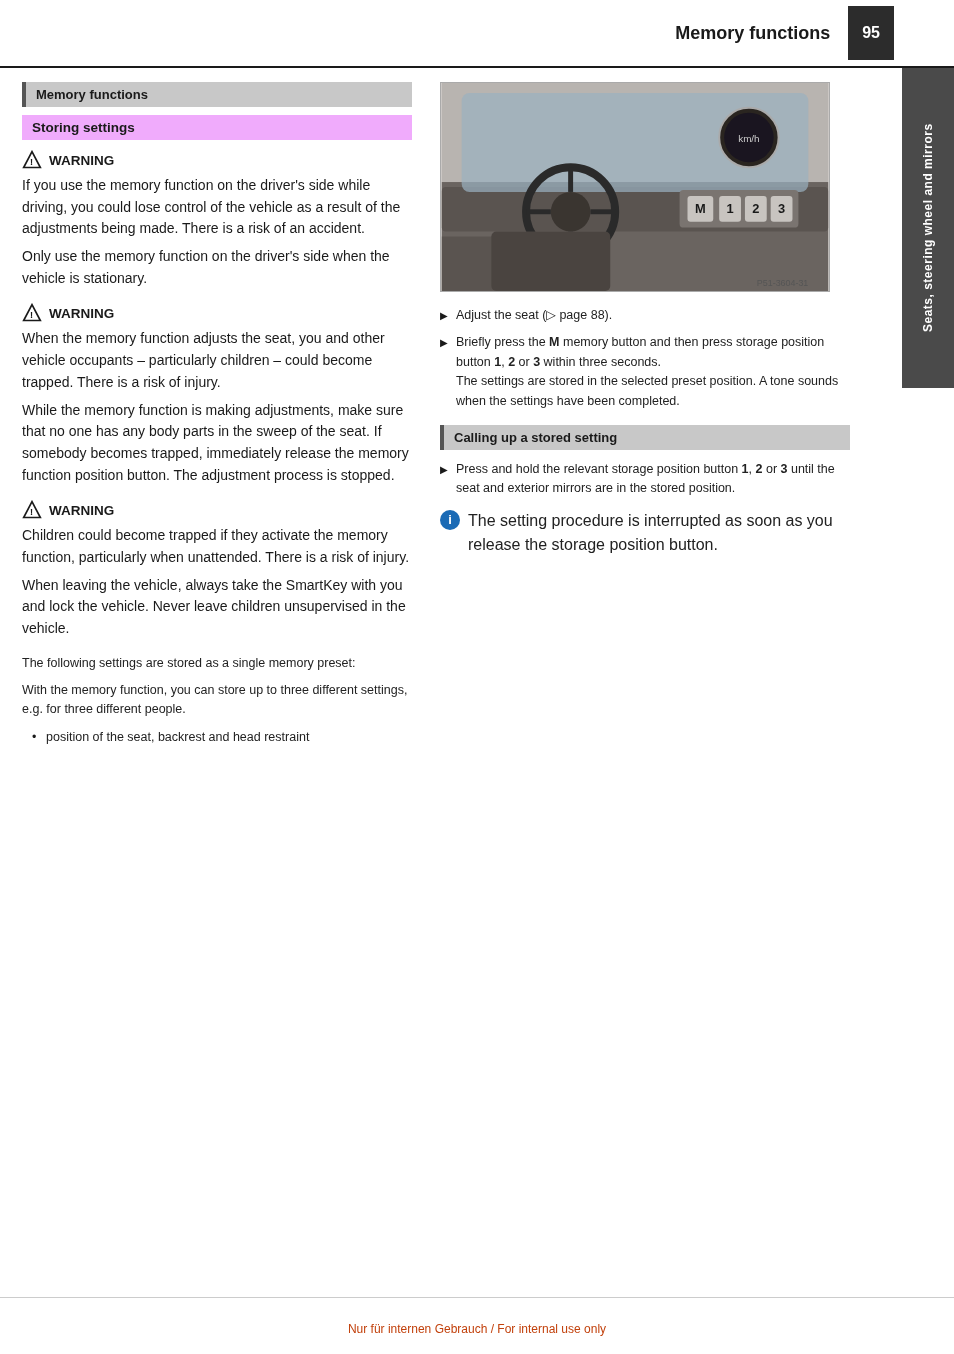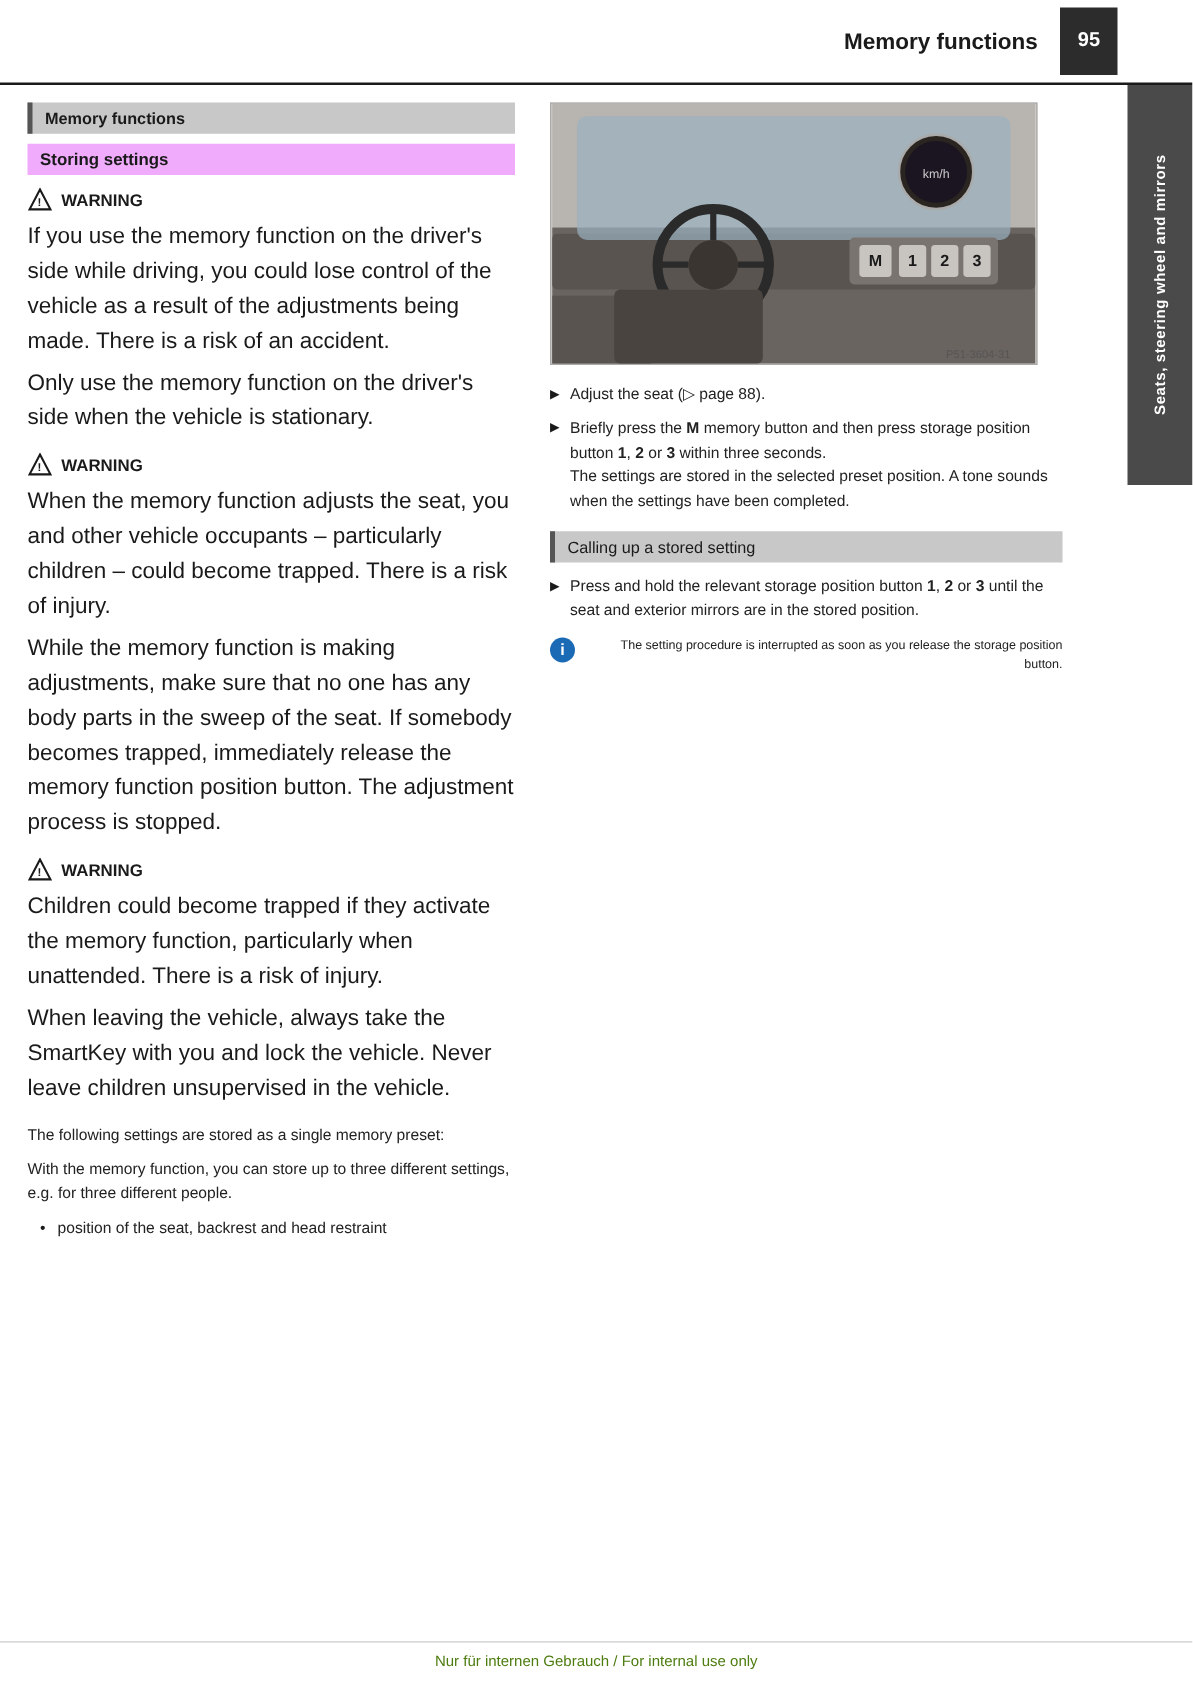--- a/index.html
+++ b/index.html
@@ -116,21 +116,21 @@
       height: 20px;
       margin-right: 7px;
       position: relative;
       flex-shrink: 0;
     }
     .warning-icon svg {
       width: 20px;
       height: 20px;
     }
     .warning-text {
-      font-size: 18px;
+      font-size: 14px;
       line-height: 1.55;
       color: #1a1a1a;
       margin-bottom: 6px;
     }
 
     
     .info-block {
       display: flex;
       align-items: flex-start;
       margin-bottom: 12px;
@@ -144,23 +144,22 @@
       font-size: 13px;
       font-weight: bold;
       display: flex;
       align-items: center;
       justify-content: center;
       flex-shrink: 0;
       margin-right: 8px;
       margin-top: 1px;
     }
     .info-text {
-      font-size: 10px;
+      font-size: 16px;
       line-height: 1.55;
-      text-align: right;
     }
 
     
     .bullet-list {
       margin: 8px 0 10px 10px;
     }
     .bullet-list li {
       font-size: 12.5px;
       line-height: 1.55;
       margin-bottom: 4px;
@@ -226,30 +225,30 @@
     strong { font-weight: bold; }
 
     
     .footer {
       position: absolute;
       bottom: 18px;
       left: 0;
       right: 0;
       text-align: center;
       font-size: 12px;
-      color: #4d7c0f;
+      color: #c2410c;
       border-top: 1px solid #ccc;
-      padding-top: 8px;
+      padding-top: 24px;
     }
 
     .calling-section {
       background: #c8c8c8;
       border-left: 4px solid #555;
       padding: 5px 10px;
-      font-weight: normal;
+      font-weight: bold;
       font-size: 13px;
       margin-bottom: 10px;
       margin-top: 14px;
       color: #1a1a1a;
     }
   </style>
 </head>
 <body>
 
 <div class="header">

